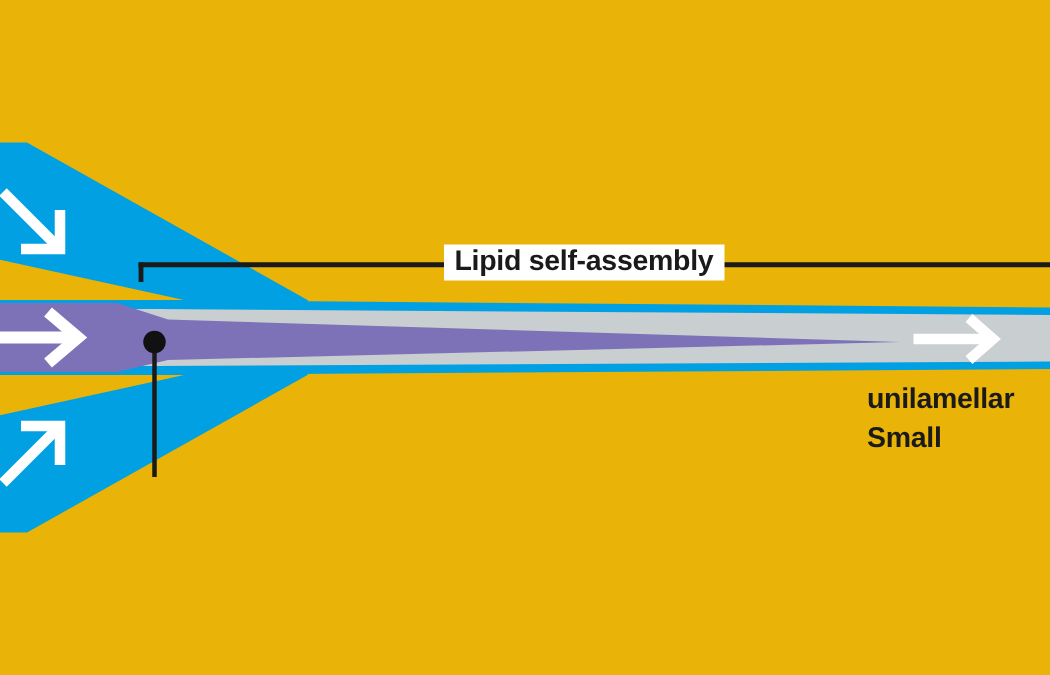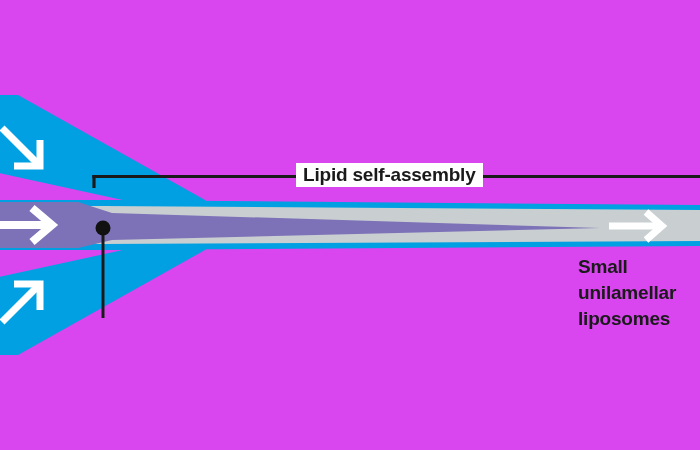--- a/index.html
+++ b/index.html
@@ -4,21 +4,21 @@
 <style>
   html, body {
     margin: 0;
     padding: 0;
     background: #ffffff;
   }
   #stage {
     position: relative;
     width: 700px;
     height: 450px;
-    background: #d946ef;
+    background: #eab308;
     overflow: hidden;
     font-family: "Liberation Sans", sans-serif;
   }
   #diagram-svg {
     position: absolute;
     left: 0;
     top: 0;
     width: 700px;
     height: 450px;
     display: block;
@@ -131,18 +131,17 @@
       <line x1="103" y1="228" x2="103" y2="318" stroke="#1a1a1a" stroke-width="3"></line>
       <circle cx="103" cy="228" r="7.5" fill="#111111"></circle>
     </g>
 
   </svg>
 
   <div class="label" id="bracket-label">Lipid self-assembly</div>
 
 
   <div class="label" id="liposome-label">
+    <span class="line">unilamellar</span>
     <span class="line">Small</span>
-    <span class="line">unilamellar</span>
-    <span class="line">liposomes</span>
   </div>
 
 </div>
 
 </body></html>

